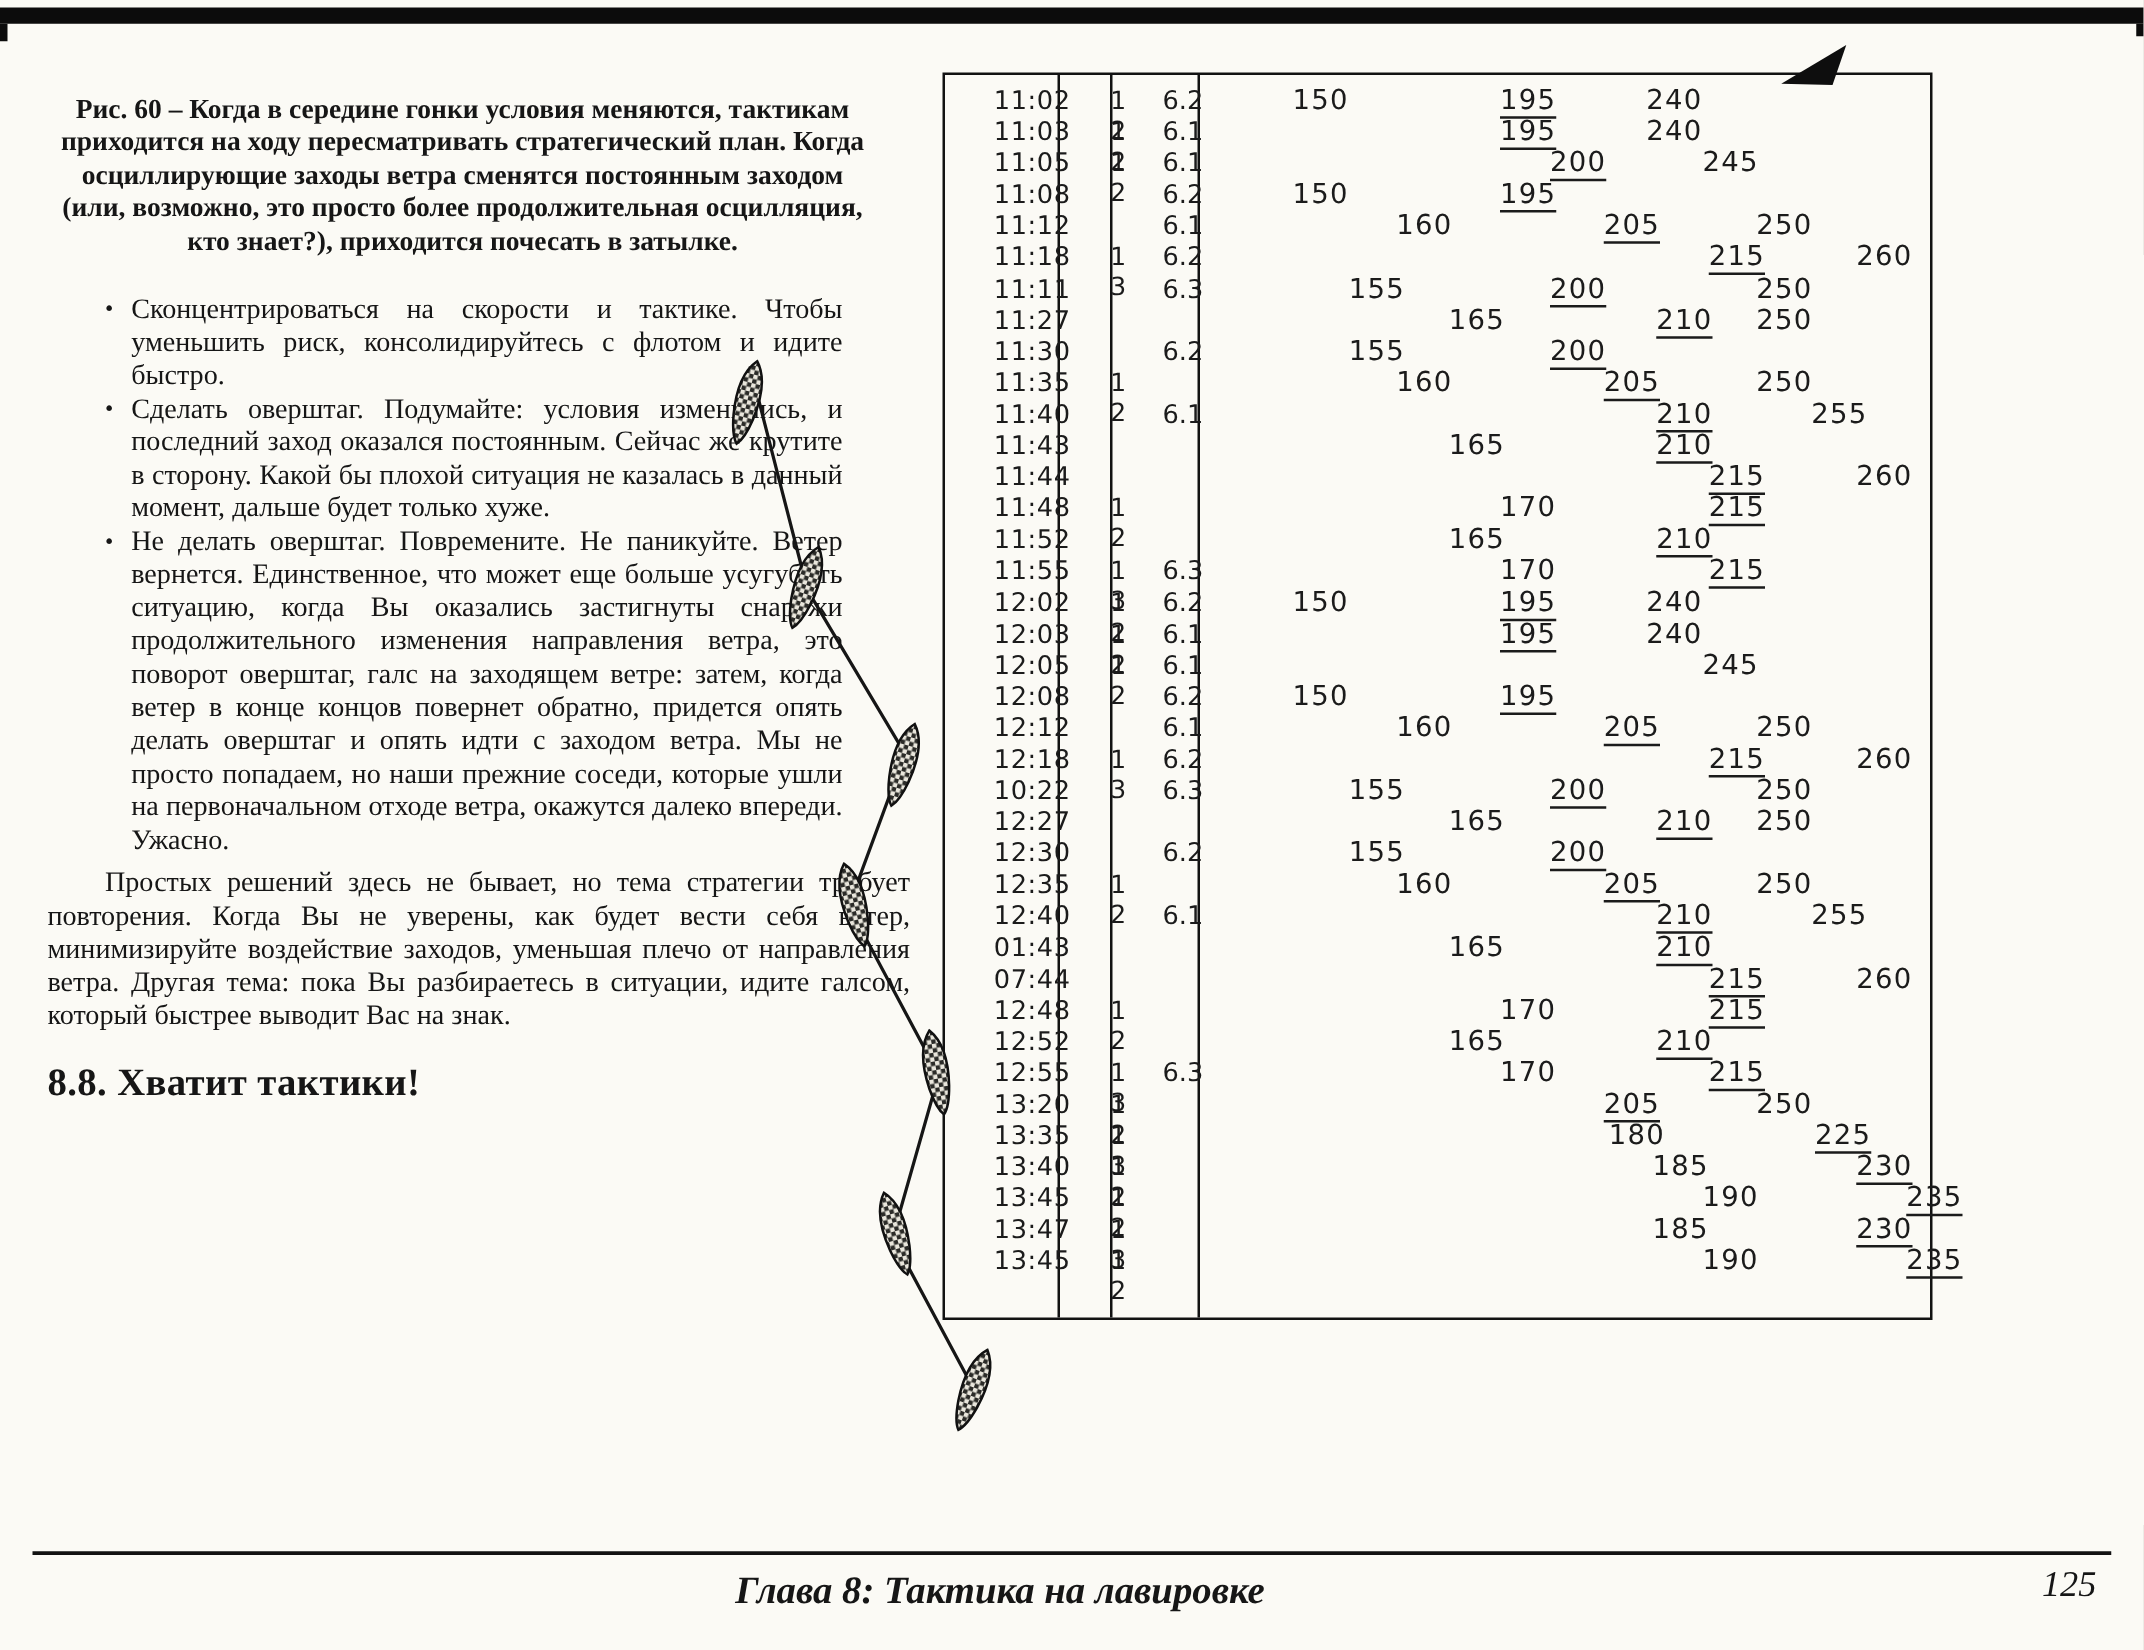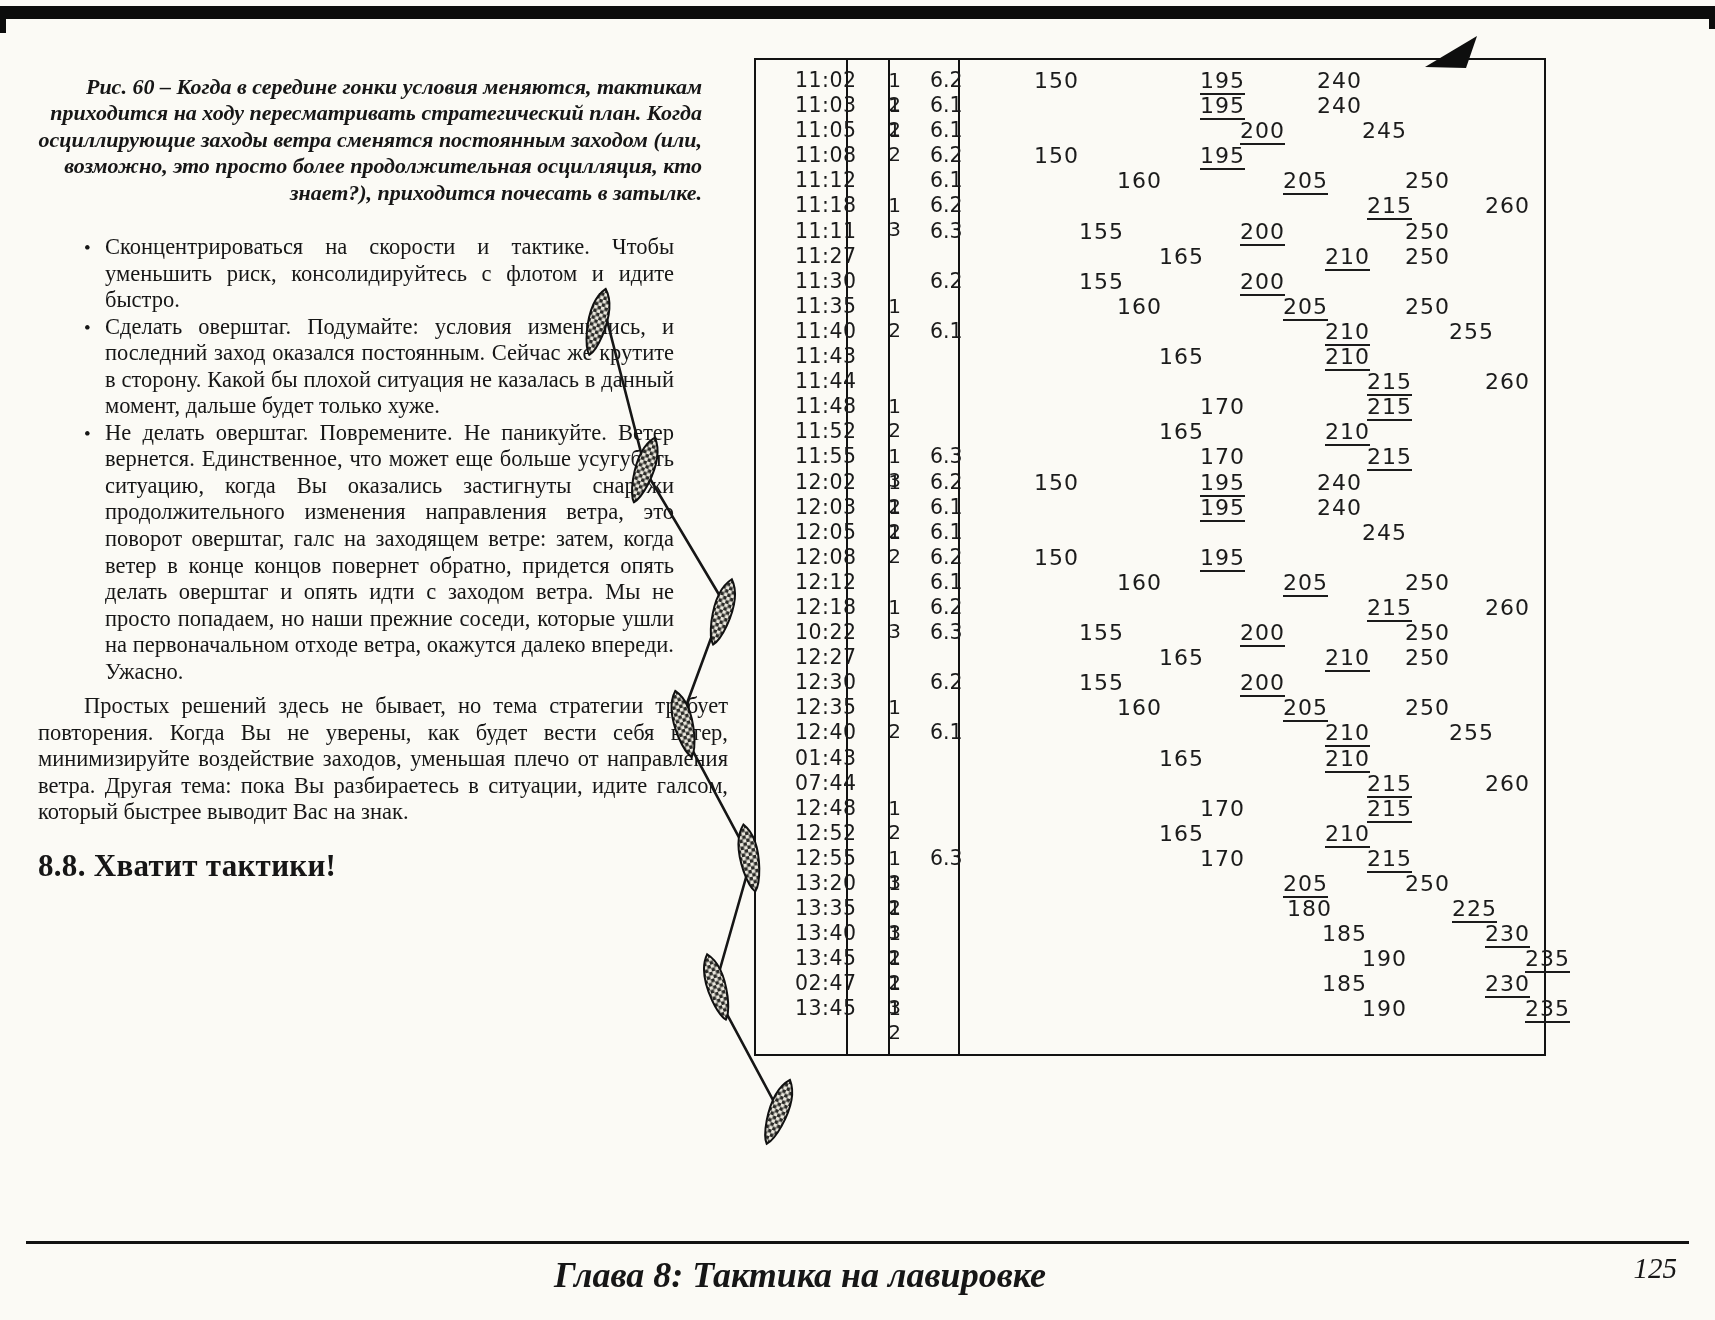--- a/index.html
+++ b/index.html
@@ -9,22 +9,22 @@
     background:#fbfaf5; color:#161616; overflow:hidden;
     font-family:"Liberation Serif", serif;
   }
   .top-bar { position:absolute; left:0; top:6px; width:1715px; height:13px; background:#0c0c0c; }
   .corner-nub-l { position:absolute; left:0; top:19px; width:6px; height:14px; background:#0c0c0c; }
   .corner-nub-r { position:absolute; right:0; top:19px; width:6px; height:10px; background:#0c0c0c; }
 
   
   .left-col { position:absolute; left:38px; top:74px; width:690px; }
   .caption {
-    font-style:italic; font-weight:bold; font-size:22px; line-height:1.2;
-    width:664px; text-align:right;
+    font-weight:bold; font-size:22px; line-height:1.2;
+    width:664px; text-align:center;
   }
   .bullets { margin-top:28px; padding-left:46px; width:636px; display:flex; flex-direction:column; }
   .bullet-item { display:flex; gap:9px; font-size:22.5px; line-height:1.18; }
   .bullet-item .marker { flex:0 0 12px; font-size:19px; padding-top:3px; }
   .bullet-item .btext { text-align:justify; }
   .para { font-size:22.5px; line-height:1.18; text-align:justify; text-indent:46px; margin-top:8px; width:690px; }
   .heading { font-size:31px; font-weight:bold; margin-top:22px; letter-spacing:0.3px; }
   .para.second { margin-top:22px; width:664px; }
 
   
@@ -42,21 +42,21 @@
   .reading { position:absolute; font-size:22px; letter-spacing:1px; line-height:1; padding-top:2px; }
   .reading.u { border-bottom:2.4px solid #1b1b1b; padding-bottom:1px; }
 
   
   .track-svg { position:absolute; left:0; top:0; z-index:3; pointer-events:none; }
 
   
   .bottom-rule { position:absolute; left:26px; top:1241px; width:1663px; height:2.6px; background:#121212; }
   .footer-chapter {
     position:absolute; left:300px; top:1254px; width:1000px; text-align:center;
-    font-style:italic; font-weight:bold; font-size:36px;
+    font-style:italic; font-weight:bold; font-size:31px;
   }
   .page-num { position:absolute; right:38px; top:1252px; font-style:italic; font-size:29px; }
 </style>
 </head>
 <body>
 
 <div class="page">
   <div class="top-bar"></div>
   <div class="corner-nub-l"></div>
   <div class="corner-nub-r"></div>
@@ -307,21 +307,21 @@
           <span class="reading" style="left: 538px;">185</span>
           <span class="reading u" style="left: 701px;">230</span>
         </div>
         <div class="log-row">
           <span class="c-time">13:45</span>
           <span class="c-crew">1 2</span>
           <span class="reading" style="left: 578px;">190</span>
           <span class="reading u" style="left: 741px;">235</span>
         </div>
         <div class="log-row">
-          <span class="c-time">02:47</span>
+          <span class="c-time">13:47</span>
           <span class="c-crew">1 3</span>
           <span class="reading" style="left: 538px;">185</span>
           <span class="reading u" style="left: 701px;">230</span>
         </div>
         <div class="log-row">
           <span class="c-time">13:45</span>
           <span class="c-crew">1 2</span>
           <span class="reading" style="left: 578px;">190</span>
           <span class="reading u" style="left: 741px;">235</span>
         </div>

